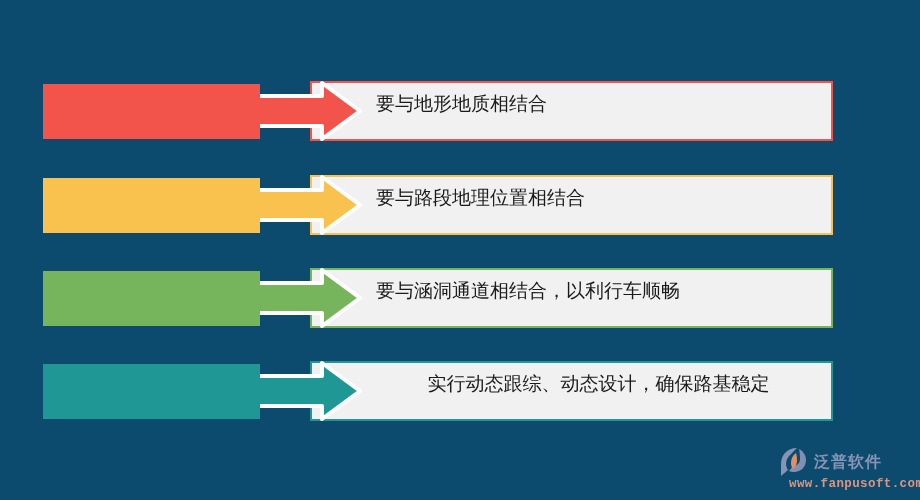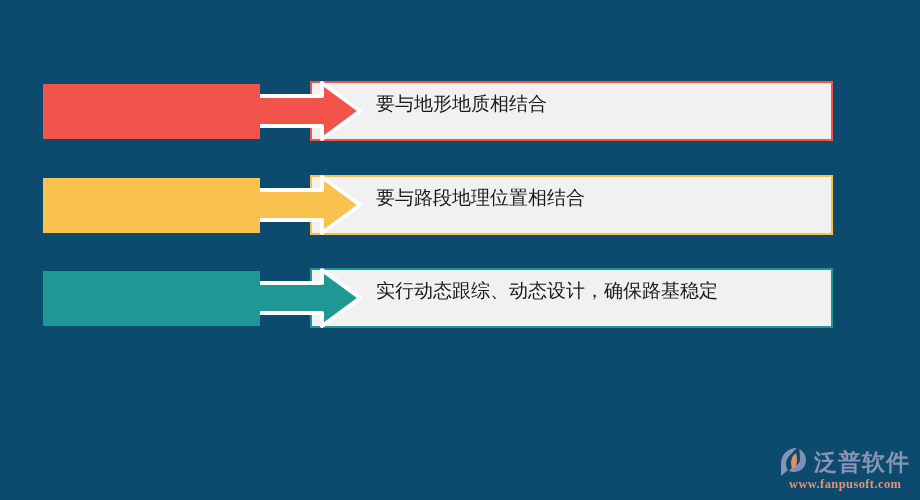--- a/index.html
+++ b/index.html
@@ -47,29 +47,29 @@
     white-space:nowrap;
   }
 
   .logo{
     position:absolute;left:779px;top:446px;
     width:140px;
   }
   .logo-top{display:flex;align-items:center;}
   .logo-icon{width:32px;height:32px;flex:0 0 32px;}
   .logo-brand{
-    font-size:23px;
+    font-size:16px;
     font-weight:bold;
     letter-spacing:1px;
     color:var(--brand,#8794B5);
     margin-left:3px;
     white-space:nowrap;
   }
   .logo-url{
-    font-family:Liberation Serif, serif;
+    font-family:Liberation Mono, monospace;
     font-size:12.5px;
     font-weight:bold;
     color:var(--url,#E0937E);
     letter-spacing:0.4px;
     margin-top:-1px;
     margin-left:10px;
     white-space:nowrap;
   }
 </style>
 </head>
@@ -90,20 +90,29 @@
   <div class="row" style="--c: #F9C24E;">
     <div class="block"></div>
     <svg class="arrow" viewBox="0 0 112 60" aria-hidden="true">
       <polygon points="0,15 72,15 72,2 110,30 72,58 72,45 0,45"></polygon>
     </svg>
     <div class="textbox">
       <span>要与路段地理位置相结合</span>
     </div>
   </div>
 
+  <div class="row" style="--c: #76B55B;">
+    <div class="block"></div>
+    <svg class="arrow" viewBox="0 0 112 60" aria-hidden="true">
+      <polygon points="0,15 72,15 72,2 110,30 72,58 72,45 0,45"></polygon>
+    </svg>
+    <div class="textbox">
+      <span>要与涵洞通道相结合，以利行车顺畅</span>
+    </div>
+  </div>
 
   <div class="row" style="--c: #1F9795;">
     <div class="block"></div>
     <svg class="arrow" viewBox="0 0 112 60" aria-hidden="true">
       <polygon points="0,15 72,15 72,2 110,30 72,58 72,45 0,45"></polygon>
     </svg>
     <div class="textbox">
       <span>实行动态跟综、动态设计，确保路基稳定</span>
     </div>
   </div>

